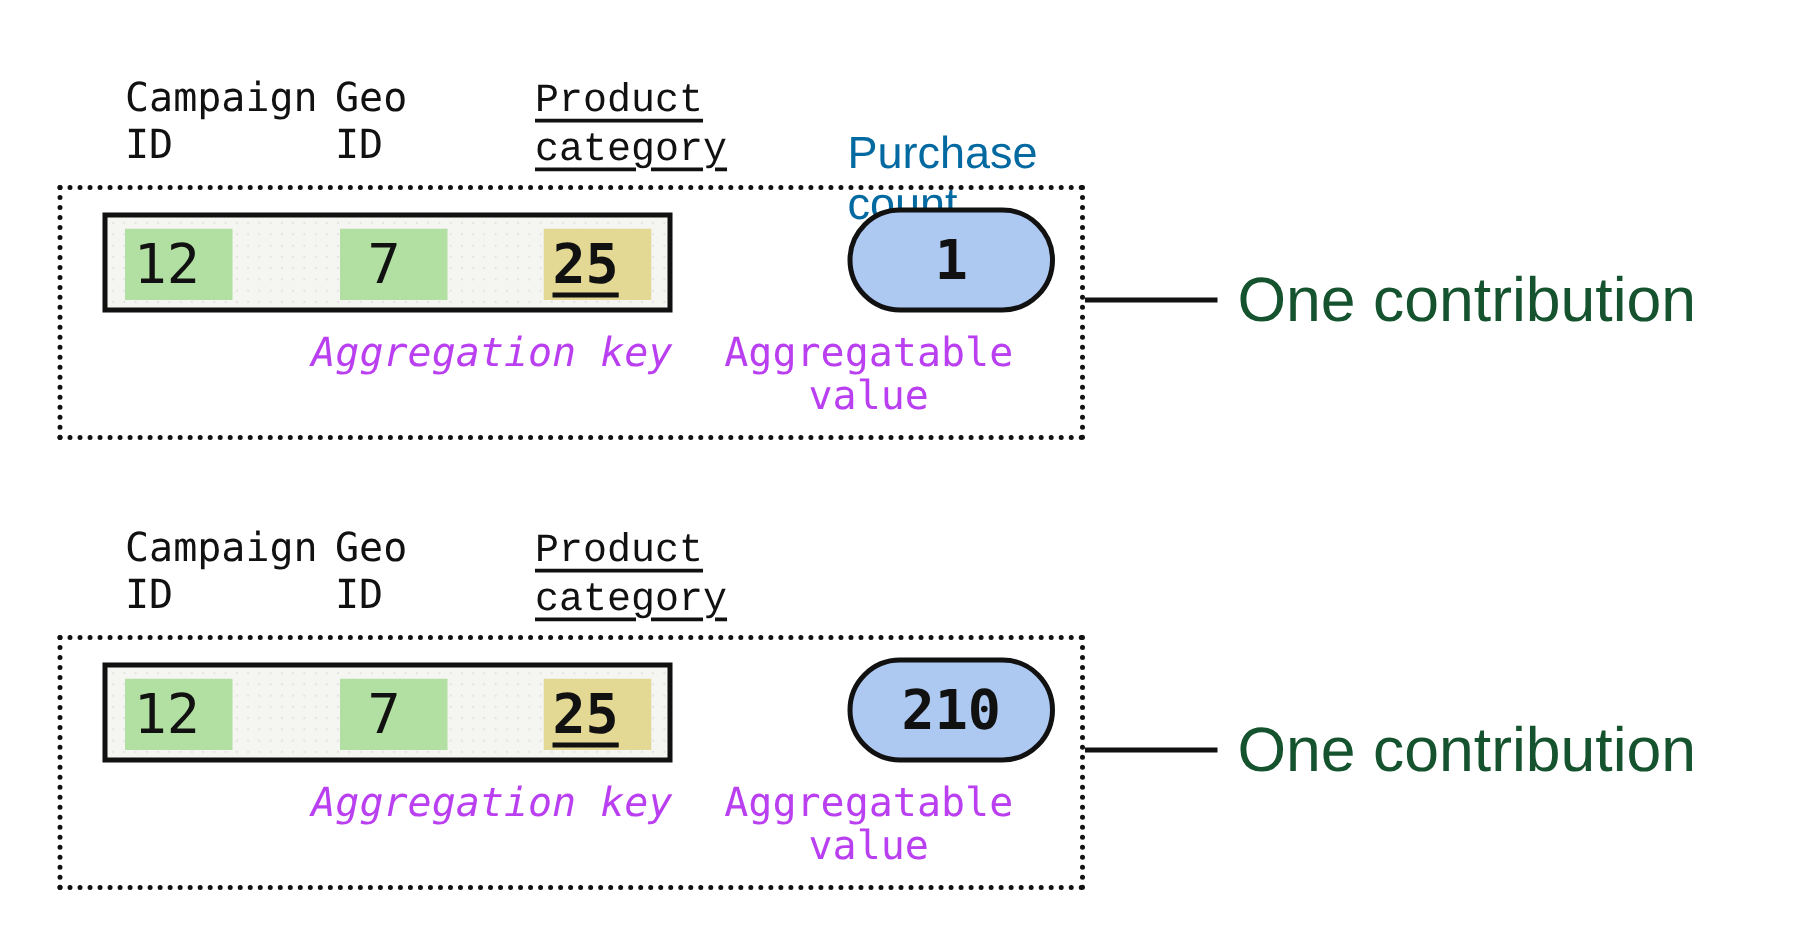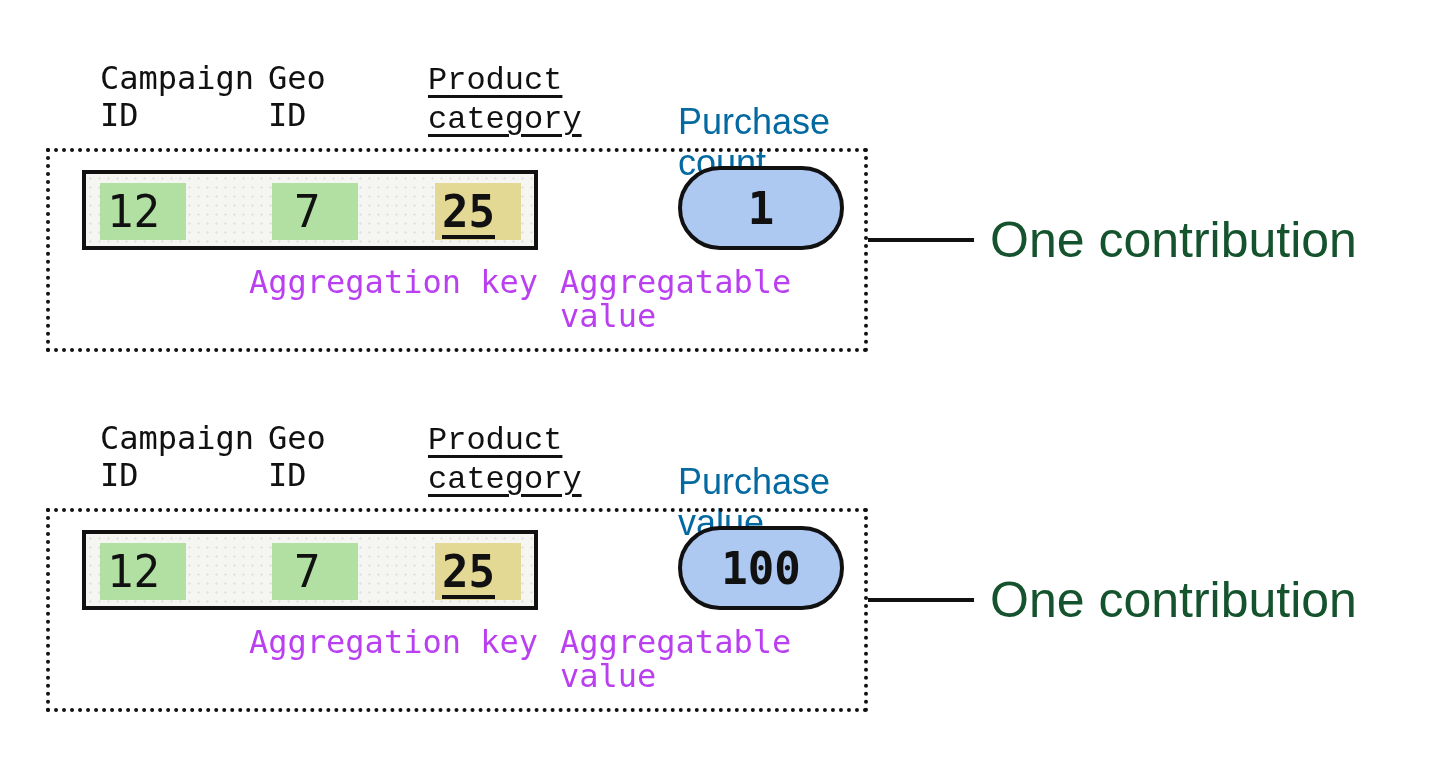--- a/index.html
+++ b/index.html
@@ -81,25 +81,25 @@
     background:var(--pill-blue);
     display:flex;align-items:center;justify-content:center;
     font-weight:bold;font-size:44px;
   }
 
   
   .aggkey{
     position:absolute;left:82px;top:265px;width:456px;
     text-align:right;
     color:var(--label-purple);
-    font-size:32px;line-height:34px;
+    font-size:32px;line-height:34px;font-style:italic;
   }
   .aggval{
     position:absolute;left:560px;top:265px;width:270px;
-    text-align:left;
+    text-align:center;
     color:var(--label-purple);
     font-size:32px;line-height:34px;
   }
 
   
   .connector{
     position:absolute;left:868px;top:238px;
     width:106px;height:4px;background:#111;
   }
   .annotation{
@@ -150,39 +150,37 @@
     <div class="annotation">One contribution</div>
   </div>
 
   <div class="block b1">
     <div class="colhdr c0"><span>Campaign</span>
 <span>ID</span></div>
     <div class="colhdr c1"><span>Geo</span>
 <span>ID</span></div>
     <div class="colhdr c2"><span class="underlined">Product</span>
 <span class="underlined">category</span></div>
-    <div class="valhdr"><span>Purchase</span>
-<span>value</span></div>
 
     <div class="boundary"></div>
 
     <div class="record">
       <div class="cell k0">
           <span class="cellval">12</span>
         </div>
       <div class="cell k1">
           <span class="cellval">7</span>
         </div>
       <div class="cell k2">
           <span class="cellval">25</span>
         </div>
     </div>
 
     <div class="pill">
-        <span>100</span>
+        <span>210</span>
       </div>
 
     <div class="aggkey">Aggregation key</div>
     <div class="aggval"><span>Aggregatable</span><br>
 <span>value</span></div>
 
     <div class="connector"></div>
     <div class="annotation">One contribution</div>
   </div>
 

